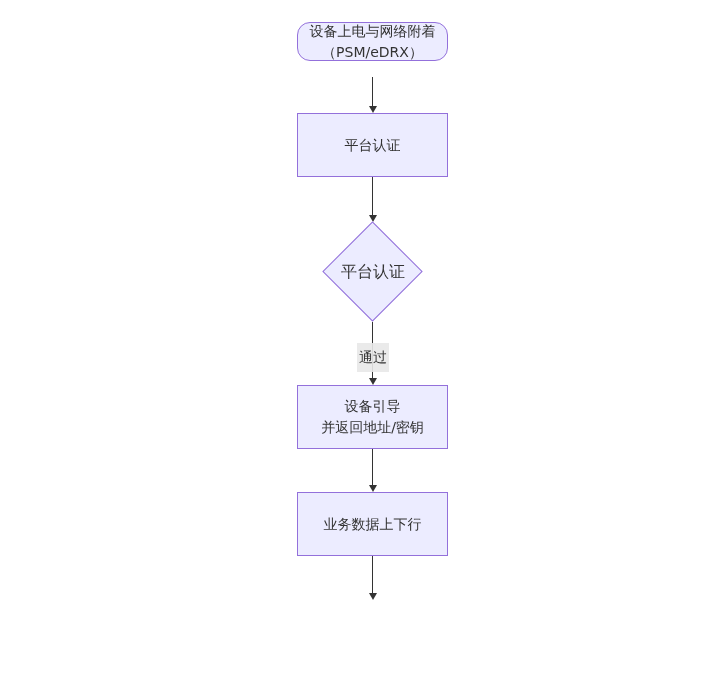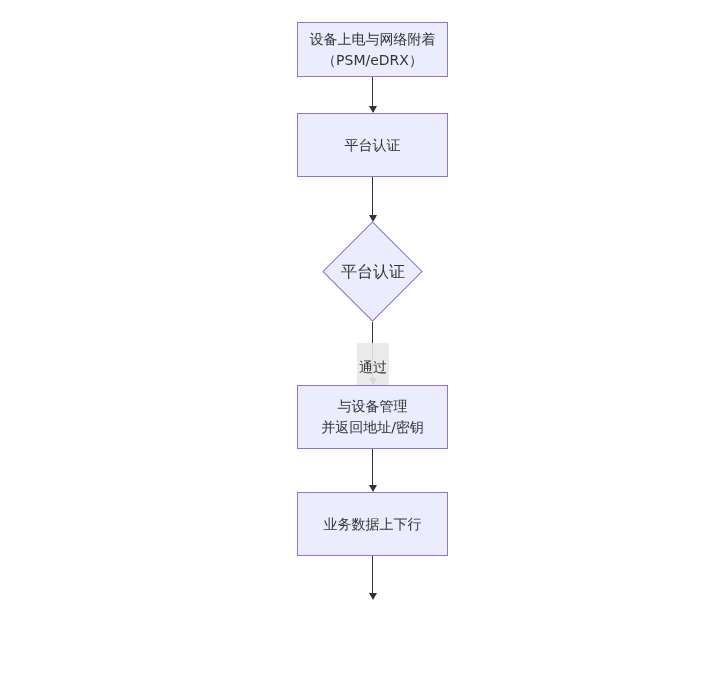--- a/index.html
+++ b/index.html
@@ -85,30 +85,30 @@
   }
   .edge-label {
     position: absolute;
     left: 373px;
     top: 343px;
     transform: translateX(-50%);
     background: rgba(232,232,232,0.9);
     color: #333333;
     font-size: 14px;
     line-height: 17px;
-    padding: 16px 2px;
+    padding: 6px 2px;
     white-space: nowrap;
   }
 </style>
 </head>
 <body>
 
 <div class="canvas">
 
-  <div class="rect-node" style="top:22px;height:55px;">
+  <div class="rect-node" style="top:22px;height:39px;border-radius:13px;">
     <span>设备上电与网络附着</span>
     <span>（PSM/eDRX）</span>
   </div>
 
   <div class="arrow" style="top:77px;height:29px;"></div>
 
   <div class="rect-node" style="top:113px;height:64px;">
     <span>平台认证</span>
   </div>
 
@@ -116,21 +116,21 @@
 
   <div class="diamond-wrap">
     <div class="diamond-shape"></div>
     <span class="diamond-label">平台认证</span>
   </div>
 
   <div class="arrow" style="top:322px;height:56px;"></div>
   <span class="edge-label">通过</span>
 
   <div class="rect-node" style="top:385px;height:64px;">
-    <span>与设备管理</span>
+    <span>设备引导</span>
     <span>并返回地址/密钥</span>
   </div>
 
   <div class="arrow" style="top:449px;height:36px;"></div>
 
   <div class="rect-node" style="top:492px;height:64px;">
     <span>业务数据上下行</span>
   </div>
 
   <div class="arrow" style="top:556px;height:37px;"></div>

